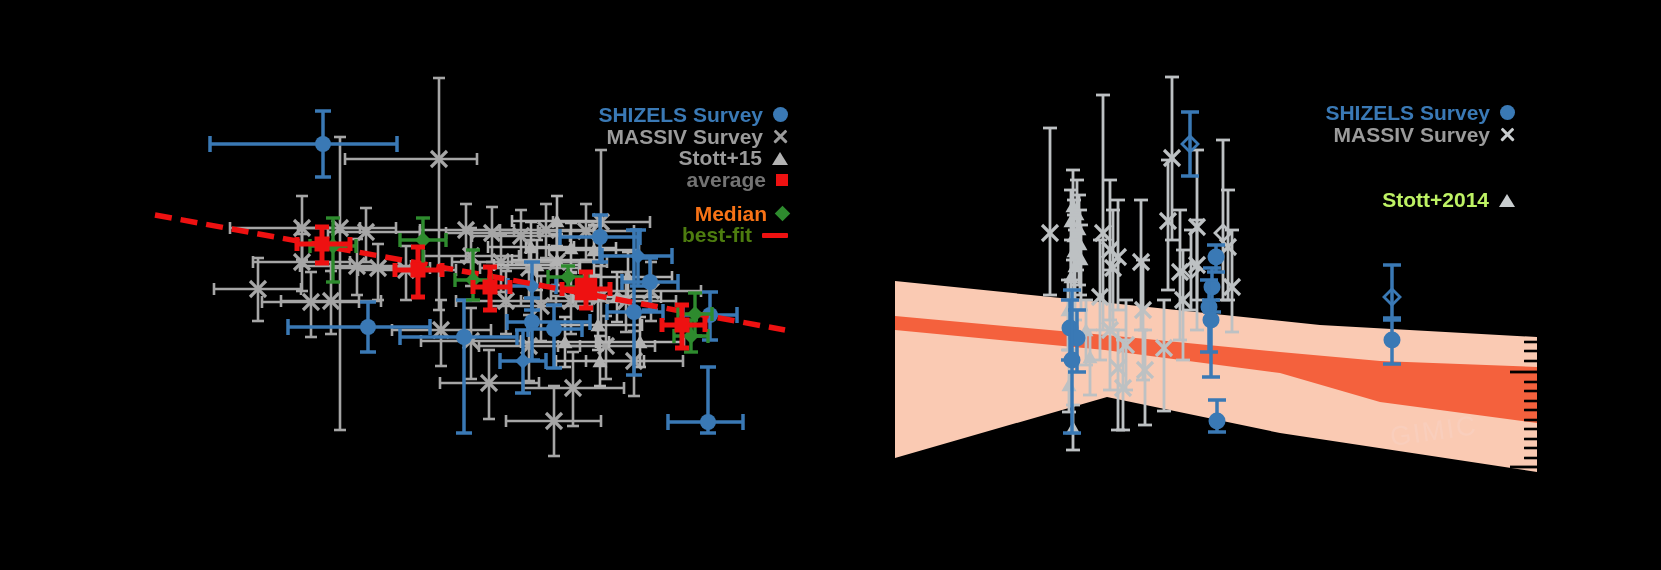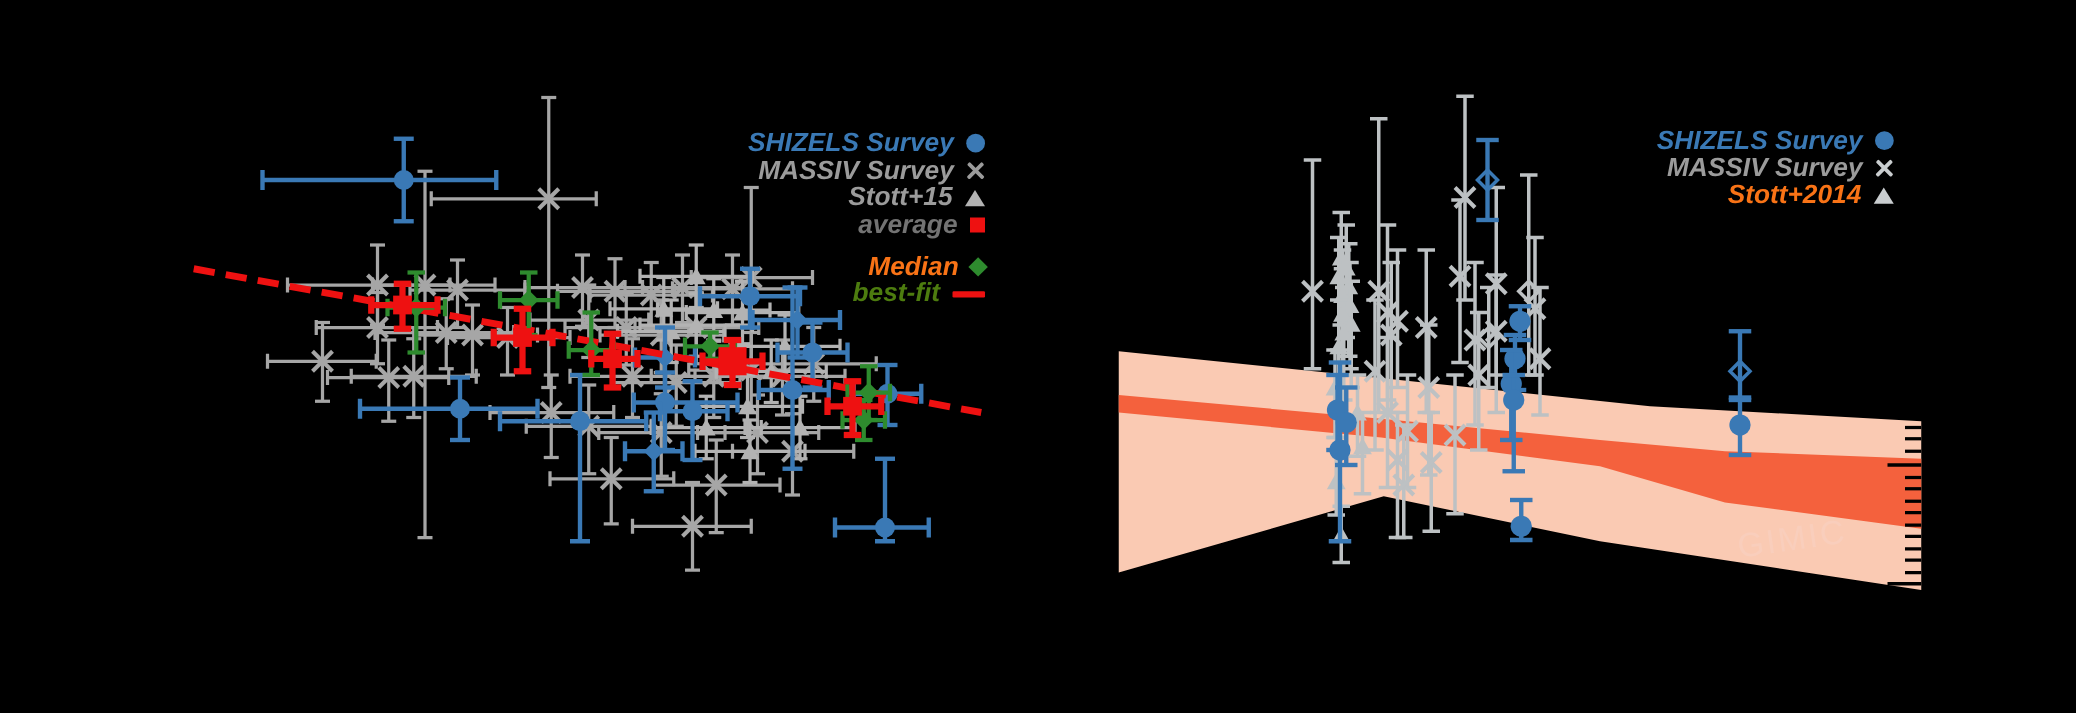--- a/index.html
+++ b/index.html
@@ -4,21 +4,21 @@
 <style>
   html,body{margin:0;padding:0;background:#000;}
   .figure{
     position:relative;
     width:1661px;height:570px;
     background:#000;
     overflow:hidden;
     font-family:"Liberation Sans", sans-serif;
   }
   .figure svg{position:absolute;left:0;top:0;}
-  .legend{position:absolute;display:flex;flex-direction:column;align-items:flex-end;font-style:italic;}
+  .legend{position:absolute;display:flex;flex-direction:column;align-items:flex-end;}
   .legend-left{top:104px;right:873px;}
   .legend-right{top:102px;right:146px;}
   .lrow{display:flex;align-items:center;gap:10px;height:21.7px;font-weight:bold;font-size:21px;line-height:21.7px;white-space:nowrap;}
   .mk{display:inline-block;flex:0 0 auto;}
   .mk-circle{width:15px;height:15px;border-radius:50%;background:var(--c);}
   .mk-x{position:relative;width:15px;height:15px;}
   .mk-x::before,.mk-x::after{content:"";position:absolute;left:-1px;top:6px;width:17px;height:3.4px;background:var(--c);border-radius:1px;}
   .mk-x::before{transform:rotate(45deg);}
   .mk-x::after{transform:rotate(-45deg);}
   .mk-triangle{width:0;height:0;border-left:8px solid transparent;border-right:8px solid transparent;border-bottom:13px solid var(--c);}
@@ -835,19 +835,19 @@
 
   <div class="legend legend-right">
     <div class="lrow" style="color: rgb(58, 121, 181);">
       <span>SHIZELS Survey</span>
       <span class="mk mk-circle" style="--c: #3A79B5;"></span>
     </div>
     <div class="lrow" style="color: rgb(155, 155, 155);">
       <span>MASSIV Survey</span>
       <span class="mk mk-x" style="--c: #C9CDCF;"></span>
     </div>
-    <div class="lrow" style="color: #f97316;">
+    <div class="lrow" style="color: #bef264; margin-top: 44px;">
       <span>Stott+2014</span>
       <span class="mk mk-triangle" style="--c: #C9CDCF;"></span>
     </div>
   </div>
 
 </div>
 
 </body></html>

